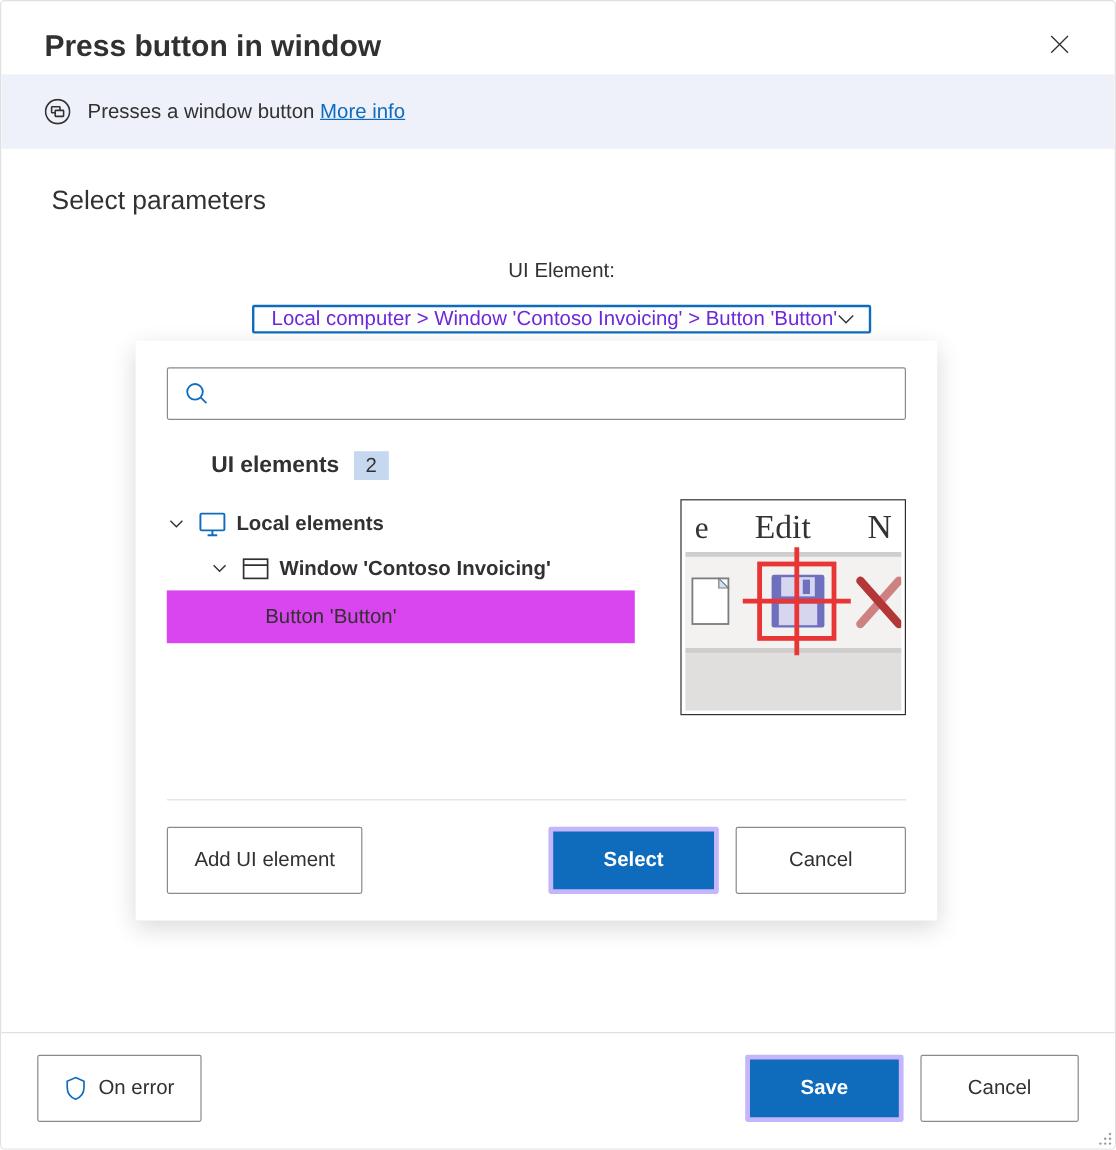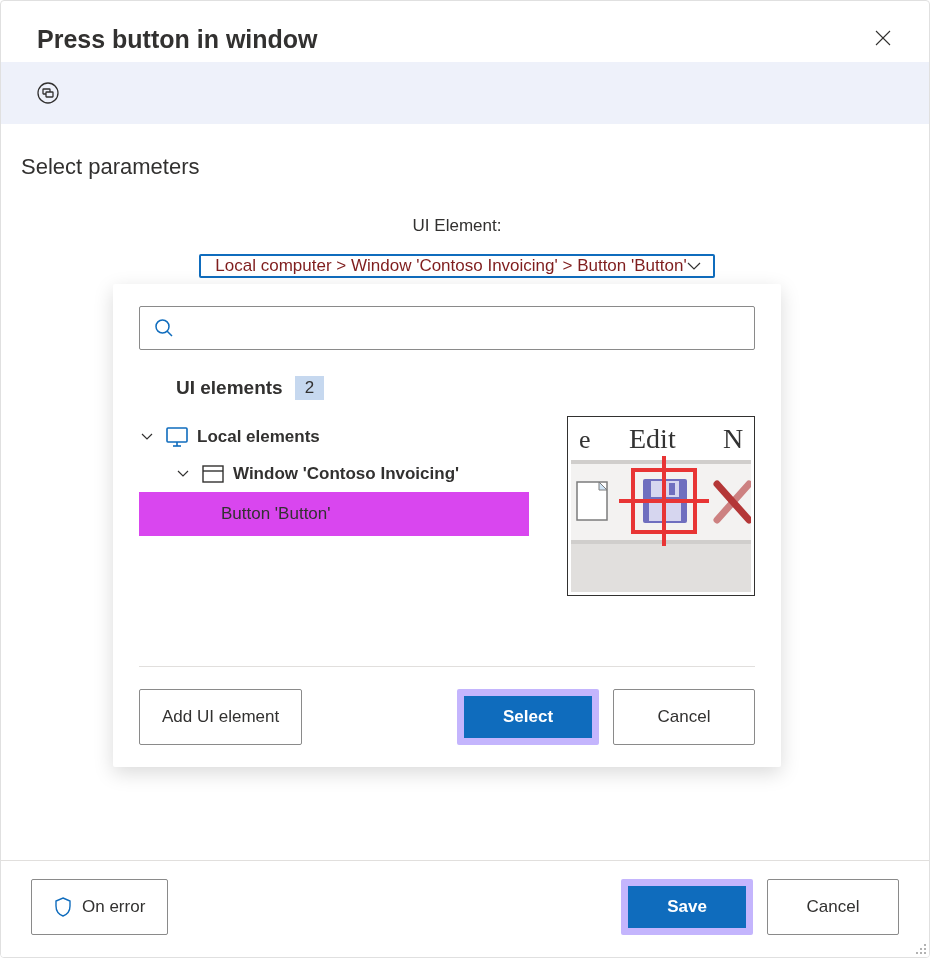--- a/index.html
+++ b/index.html
@@ -7,27 +7,27 @@
     
     .header { display: flex; align-items: center; justify-content: space-between; padding: 24px 34px 8px 36px; }
     .header-title { font-size: 25px; font-weight: 600; color: #323130; }
     .close-btn { background: none; border: none; cursor: pointer; padding: 4px; font-size: 16px; color: #323130; }
     
     .info-banner { background: #eef1fa; padding: 20px 36px; display: flex; align-items: center; gap: 14px; }
     .info-icon-wrap { display: flex; align-items: center; justify-content: center; }
     .info-banner-text { font-size: 17px; color: #323130; }
     .info-link { color: #0f6cbd; text-decoration: underline; cursor: pointer; }
     
-    .content { padding: 30px 36px 0 20px; }
+    .content { padding: 30px 36px 0 42px; }
     .section-title { font-size: 22px; font-weight: 400; color: #323130; margin-bottom: 36px; }
     
     .param-row { display: flex; align-items: center; gap: 18px; flex-direction: column; }
     .param-label { font-size: 17px; color: #323130; white-space: nowrap; }
     .dropdown { flex: 1; border: 2px solid #0f6cbd; border-radius: 2px; height: 44px; display: flex; align-items: center; padding: 0 12px 0 14px; cursor: pointer; justify-content: space-between; background: #fff; }
-    .dropdown-text { font-size: 17px; color: #7f1d1d; }
+    .dropdown-text { font-size: 17px; color: #6d28d9; }
     .chevron { font-size: 12px; }
     
     .icon-btn { background: none; border: none; cursor: pointer; padding: 4px; display: flex; align-items: center; justify-content: center; color: #323130; }
     
     .popup { position: absolute; left: 112px; top: 283px; width: 668px; background: #fff; border-radius: 2px; box-shadow: 0 6px 20px rgba(0,0,0,0.15); padding: 22px 26px 22px 26px; }
     
     .search-box { border: 1px solid #8a8a8a; border-radius: 2px; height: 44px; display: flex; align-items: center; padding: 0 14px; gap: 12px; margin-bottom: 26px; }
     .search-input { border: none; outline: none; font-size: 17px; flex: 1; color: #323130; background: transparent; }
     .search-input::placeholder { color: #666; }
     
@@ -42,21 +42,21 @@
     .tree-lvl2 { padding-left: 82px; background: #d946ef; padding-top: 12px; padding-bottom: 12px; }
     .tree-container { width: 390px; }
     .chev-sm { font-size: 11px; margin-right: 4px; }
     
     .preview-container { position: absolute; right: 26px; top: 132px; width: 188px; height: 180px; border: 1px solid #323130; background: #fff; padding: 3px; }
     .preview-inner { width: 100%; height: 100%; position: relative; background: #f3f2f1; overflow: hidden; }
     
     .popup-footer { display: flex; gap: 14px; margin-top: 130px; border-top: 1px solid #e1dfdd; padding-top: 22px; align-items: center; }
     .btn { height: 56px; padding: 0 22px; border-radius: 2px; font-size: 17px; cursor: pointer; display: flex; align-items: center; justify-content: center; }
     .btn-secondary { background: #fff; border: 1px solid #8a8a8a; color: #323130; }
-    .btn-primary { background: #0f6cbd; border: 7px solid #c4b5fd; color: #fff; font-weight: 600; }
+    .btn-primary { background: #0f6cbd; border: 4px solid #c4b5fd; color: #fff; font-weight: 600; }
     .spacer { flex: 1; }
     
     .dialog-footer { position: absolute; bottom: 0; left: 0; right: 0; padding: 18px 30px 22px 30px; display: flex; align-items: center; gap: 14px; border-top: 1px solid #e1dfdd; background: #fff; }
     .on-error-btn { display: flex; align-items: center; gap: 10px; }
     
     .resize-handle { position: absolute; right: 2px; bottom: 2px; width: 14px; height: 14px; }
   </style>
 </head>
 <body>
 
@@ -70,20 +70,23 @@
   </button>
 </div>
 
 <div class="info-banner">
   <span class="info-icon-wrap">
     <svg width="22" height="22" viewBox="0 0 22 22" fill="none" stroke="#323130" stroke-width="1.3">
       <circle cx="11" cy="11" r="10"></circle>
       <rect x="6" y="7" width="7" height="5" rx="0.5"></rect>
       <rect x="9" y="10" width="7" height="5" rx="0.5" fill="#eef1fa"></rect>
     </svg>
+  </span>
+  <span class="info-banner-text">
+    <span>Presses a window button </span><a class="info-link">More info</a>
   </span>
 </div>
 
 <div class="content">
   <div class="section-title">Select parameters</div>
 
   <div class="param-row">
     <span class="param-label">UI Element:</span>
     <div class="dropdown">
       <span class="dropdown-text">Local computer &gt; Window 'Contoso Invoicing' &gt; Button 'Button'</span>

